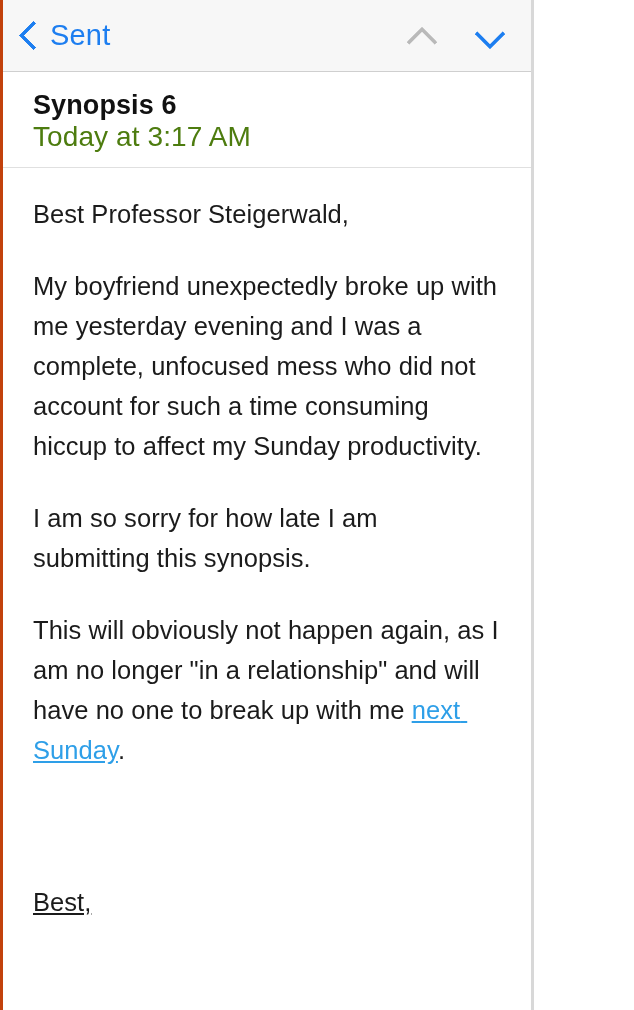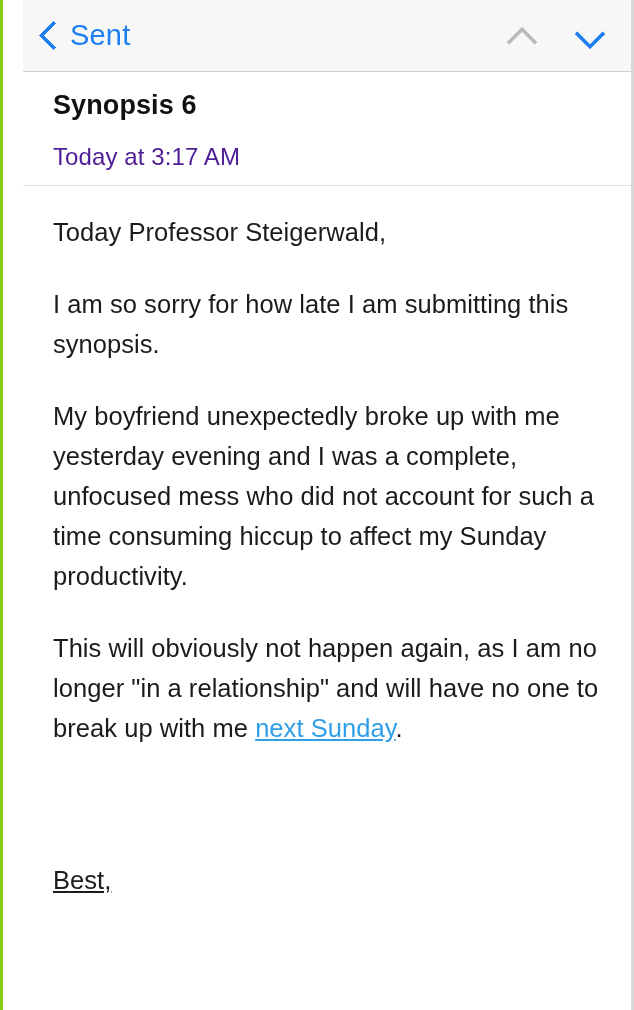--- a/index.html
+++ b/index.html
@@ -8,28 +8,27 @@
     background: #ffffff;
   }
   body {
     width: 634px;
     height: 1010px;
     font-family: "Liberation Sans", sans-serif;
     color: #1a1a1a;
     overflow: hidden;
   }
   .phone {
-    width: 634px;
+    width: 534px;
     height: 1010px;
     position: relative;
     background: #ffffff;
     box-sizing: border-box;
-    border-left: 3px solid #84cc16;
+    border-left: 3px solid #c2410c;
     border-right: 3px solid #d8d8d8;
-    padding-left: 20px;
   }
 
   
   .navbar {
     height: 72px;
     background: #f7f7f7;
     border-bottom: 1px solid #cfcfcf;
     display: flex;
     align-items: center;
     justify-content: space-between;
@@ -92,25 +91,25 @@
   
   .mail-header {
     padding: 18px 30px 14px 30px;
     border-bottom: 1px solid #e0e0e0;
   }
   .subject {
     font-size: 27px;
     font-weight: bold;
     color: #111111;
     letter-spacing: 0.1px;
-    margin-bottom: 22px;
+    margin-bottom: 0;
   }
   .timestamp {
-    font-size: 24px;
-    color: #4c1d95;
+    font-size: 28px;
+    color: #4d7c0f;
     letter-spacing: 0.1px;
   }
 
   
   .mail-body {
     padding: 26px 30px 0 30px;
     font-size: 25.5px;
     line-height: 40px;
     color: #1b1b1b;
     letter-spacing: 0.05px;
@@ -147,23 +146,23 @@
       <span class="arrow-down"></span>
     </div>
   </div>
 
   <div class="mail-header">
     <div class="subject">Synopsis 6</div>
     <div class="timestamp">Today at 3:17 AM</div>
   </div>
 
   <div class="mail-body">
-    <p class="para">Today Professor Steigerwald,</p>
+    <p class="para">Best Professor Steigerwald,</p>
+    <p class="para">My boyfriend unexpectedly broke up with me yesterday evening and I was a complete, unfocused mess who did not account for such a time consuming hiccup to affect my Sunday productivity.</p>
     <p class="para">I am so sorry for how late I am submitting this synopsis.</p>
-    <p class="para">My boyfriend unexpectedly broke up with me yesterday evening and I was a complete, unfocused mess who did not account for such a time consuming hiccup to affect my Sunday productivity.</p>
     <p class="para"><span>This will obviously not happen again, as I am no longer "in a relationship" and will have no one to break up with me </span><a class="inline-link" href="#">next Sunday</a><span>.</span></p>
     <p class="para sig">
       <span class="sig-line">Best,</span>
       
     </p>
   </div>
 
 </div>
 
 </body></html>

